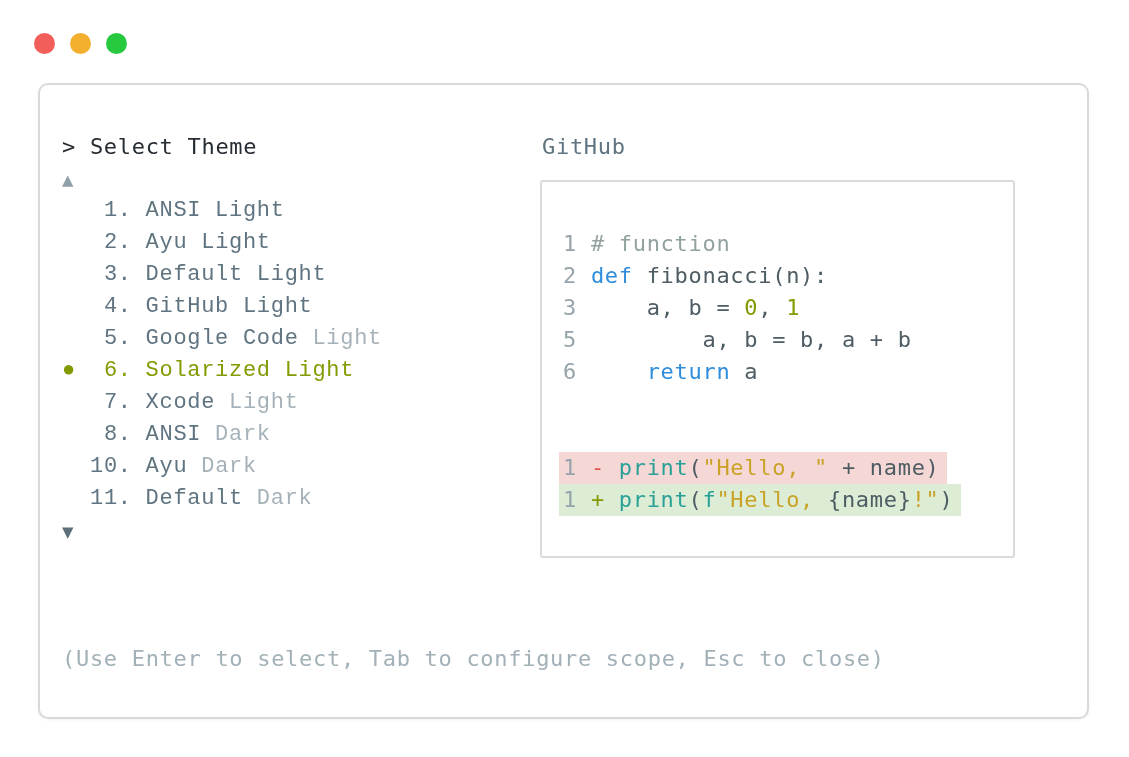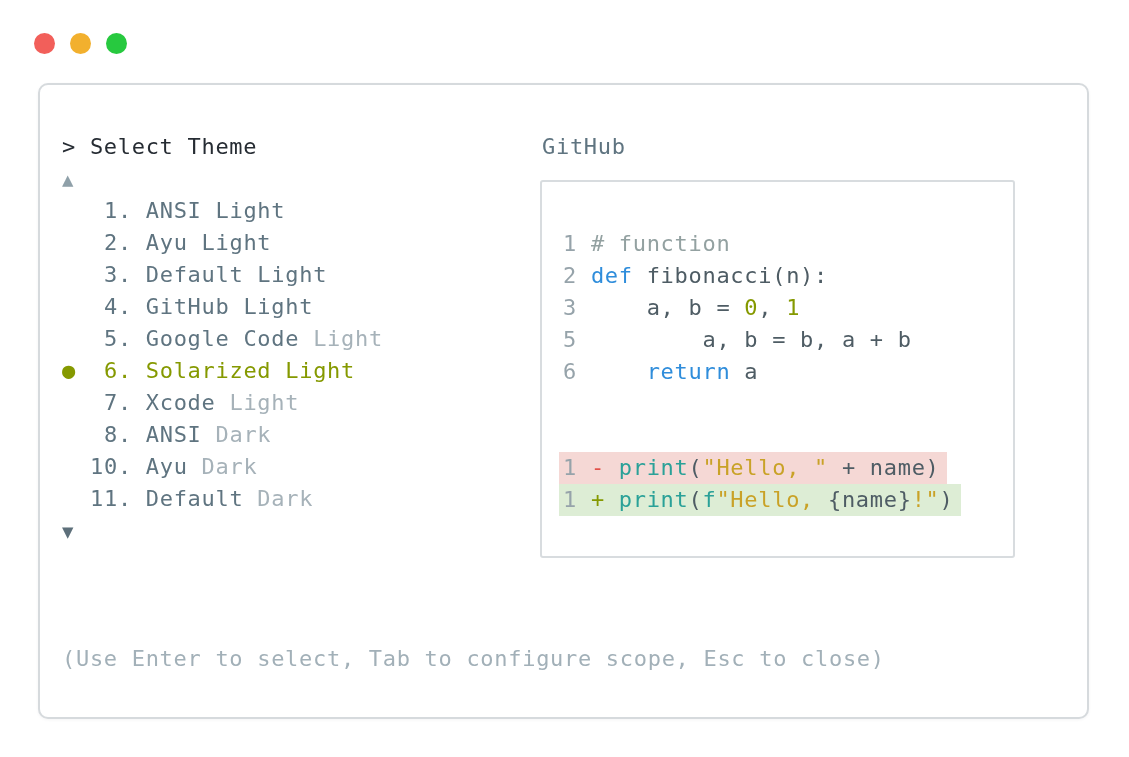--- a/index.html
+++ b/index.html
@@ -16,21 +16,21 @@
   .window { position:absolute; left:38px; top:83px; width:1051px; height:636px;
             background:#fff; border:2px solid #d6dadd; border-radius:10px;
             box-shadow:0 1px 3px rgba(60,70,80,0.06); }
 
   .left-col { position:absolute; left:22px; top:46px; }
   .prompt { color:#262c33; }
   .scroll-ind { font-size:19px; }
   .arrow-up   { color:#8fa0a9; }
   .arrow-down { color:#5d6f7a; }
 
-  .item { color:#5f7480; cursor:default; }
+  .item { color:#5f7480; cursor:default;font-family:Liberation Mono, monospace; }
   .item .dim { color:#a6b2b9; }
   .item.selected, .item.selected .bullet { color:#859900; }
   .bullet { display:inline-block; width:28px; }
 
   .footer-hint { color:#a2b0b8; position:absolute; left:22px; top:558px; }
 
   .preview-label { position:absolute; left:502px; top:46px; color:#5f7480; }
   .preview-box { position:absolute; left:500px; top:95px; width:475px; height:378px;
                  border:2px solid #d8dcdf; border-radius:3px; background:#fff; }
 

